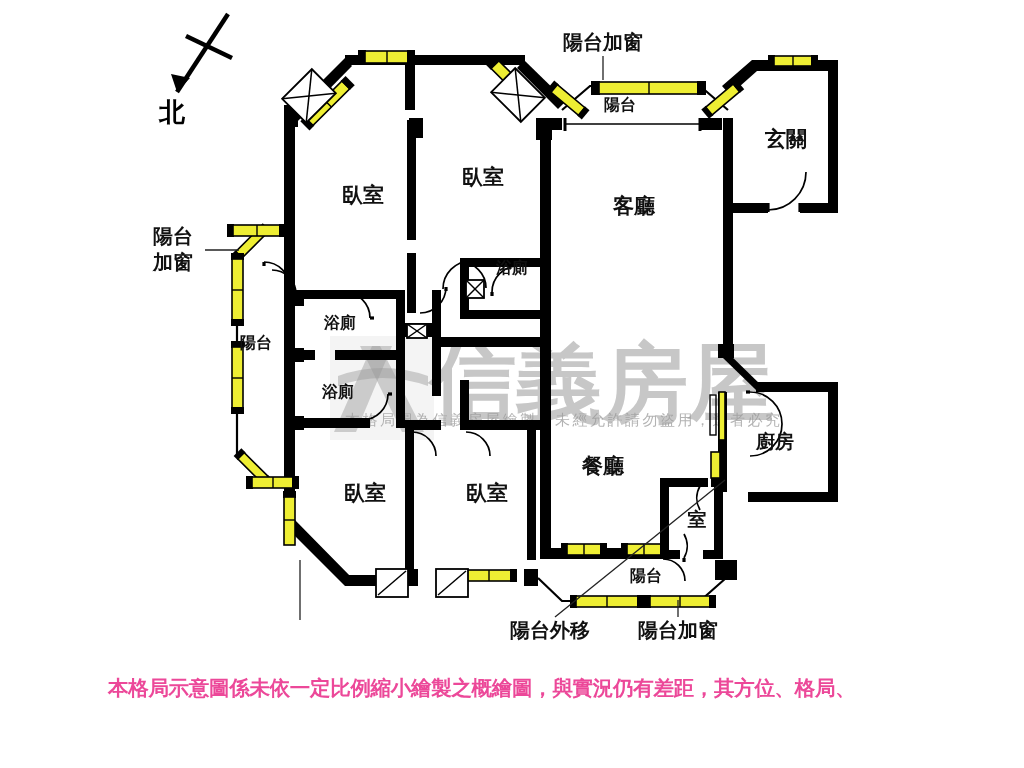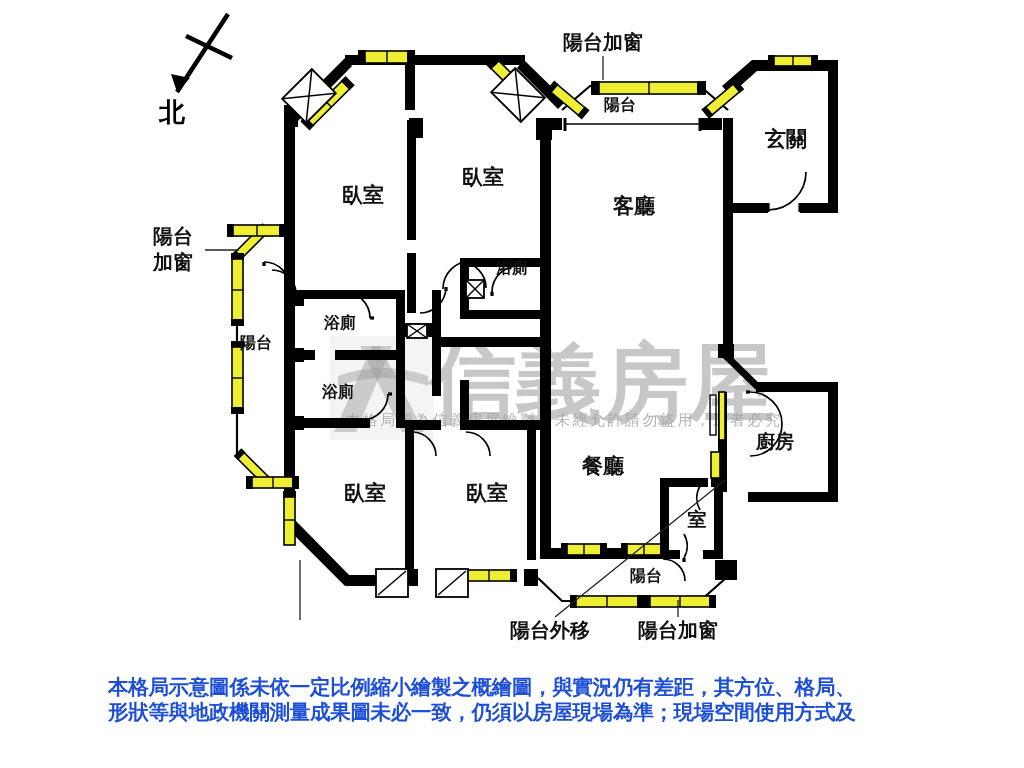--- a/index.html
+++ b/index.html
@@ -84,25 +84,25 @@
     text-anchor: start;
     dominant-baseline: middle;
   }
   .wm-logo { fill: #9a9a9a; opacity: 0.45; }
   .wm-tile { fill: #f4f4f4; }
   #disclaimer {
     position: absolute;
     left: 108px;
     top: 676px;
     width: 812px;
-    font-family: Liberation Mono, monospace;
+    font-family: Liberation Serif, serif;
     font-weight: 700;
     font-size: 20.5px;
     line-height: 25px;
-    color: #1d4ed8;
+    color: #ec4899;
     letter-spacing: -0.3px;
   }
   #disclaimer p { margin: 0; white-space: nowrap; }
 </style>
 </head>
 <body>
 
 <div id="plan-root">
 
   <svg class="floorplan" viewBox="0 0 1024 768">
@@ -425,16 +425,15 @@
       <text class="ann-label" x="173" y="237">陽台</text>
       <text class="ann-label" x="173" y="263">加窗</text>
       <text class="ann-label" x="550" y="631">陽台外移</text>
       <text class="ann-label" x="678" y="631">陽台加窗</text>
     </g>
 
   </svg>
 
   <div id="disclaimer">
     <p>本格局示意圖係未依一定比例縮小繪製之概繪圖，與實況仍有差距，其方位、格局、</p>
-    <p>形狀等與地政機關測量成果圖未必一致，仍須以房屋現場為準；現場空間使用方式及</p>
   </div>
 
 </div>
 
 </body></html>

